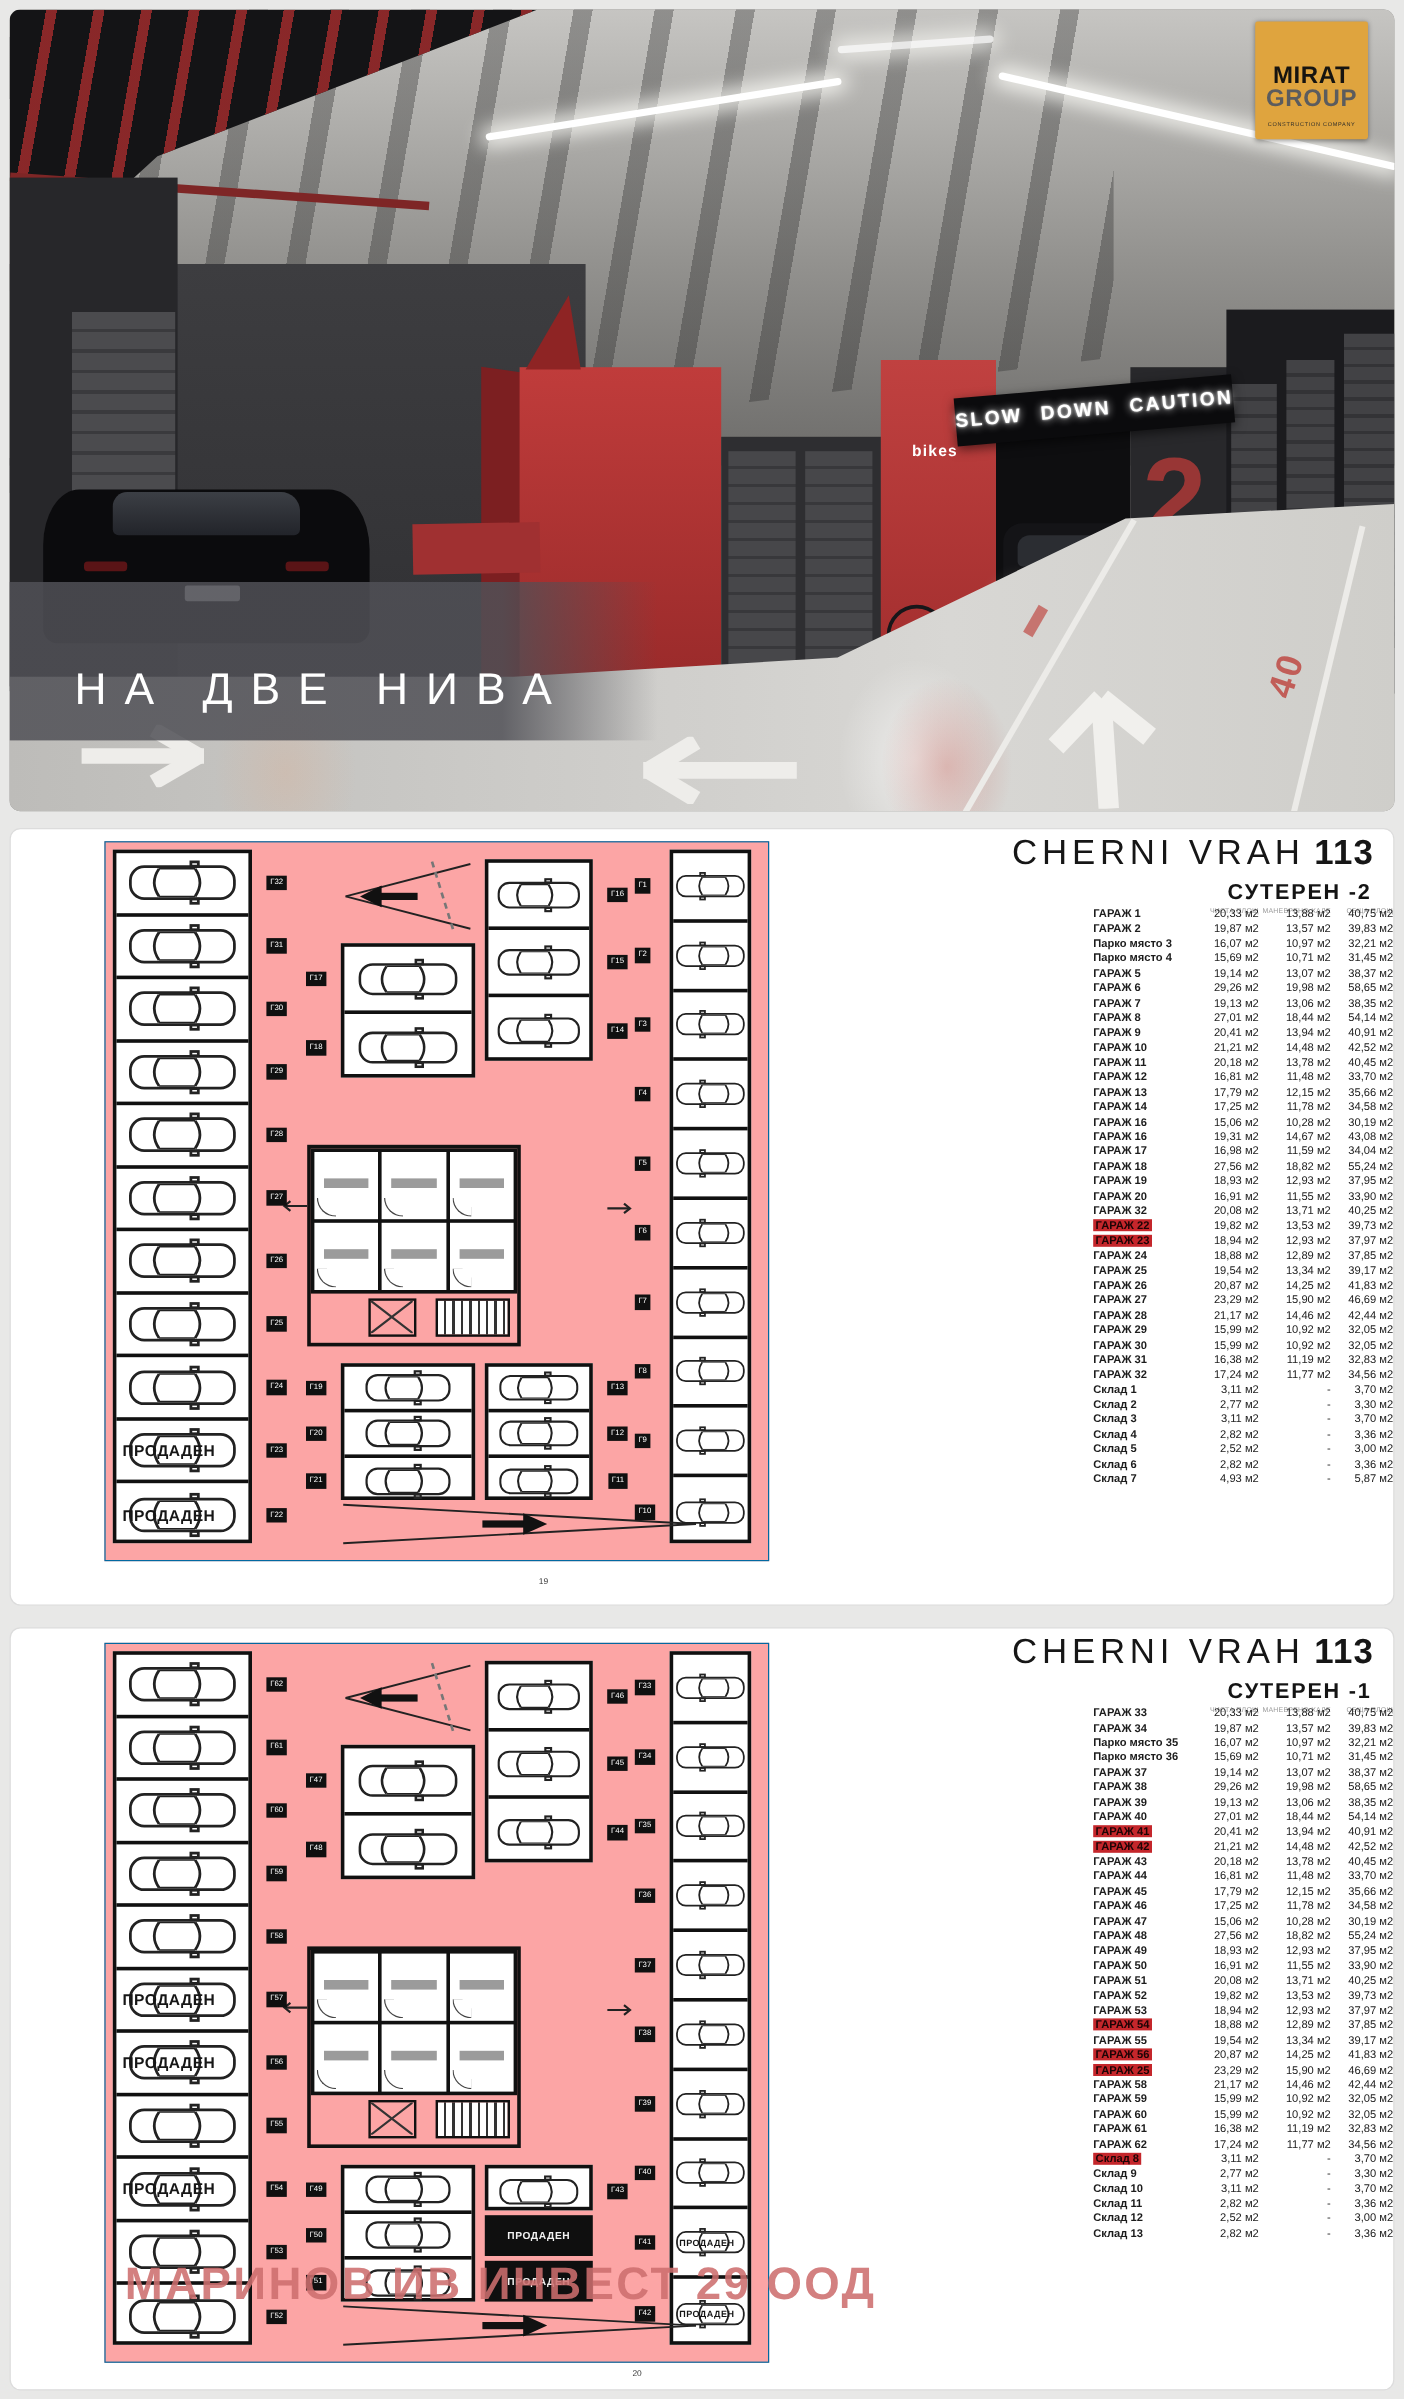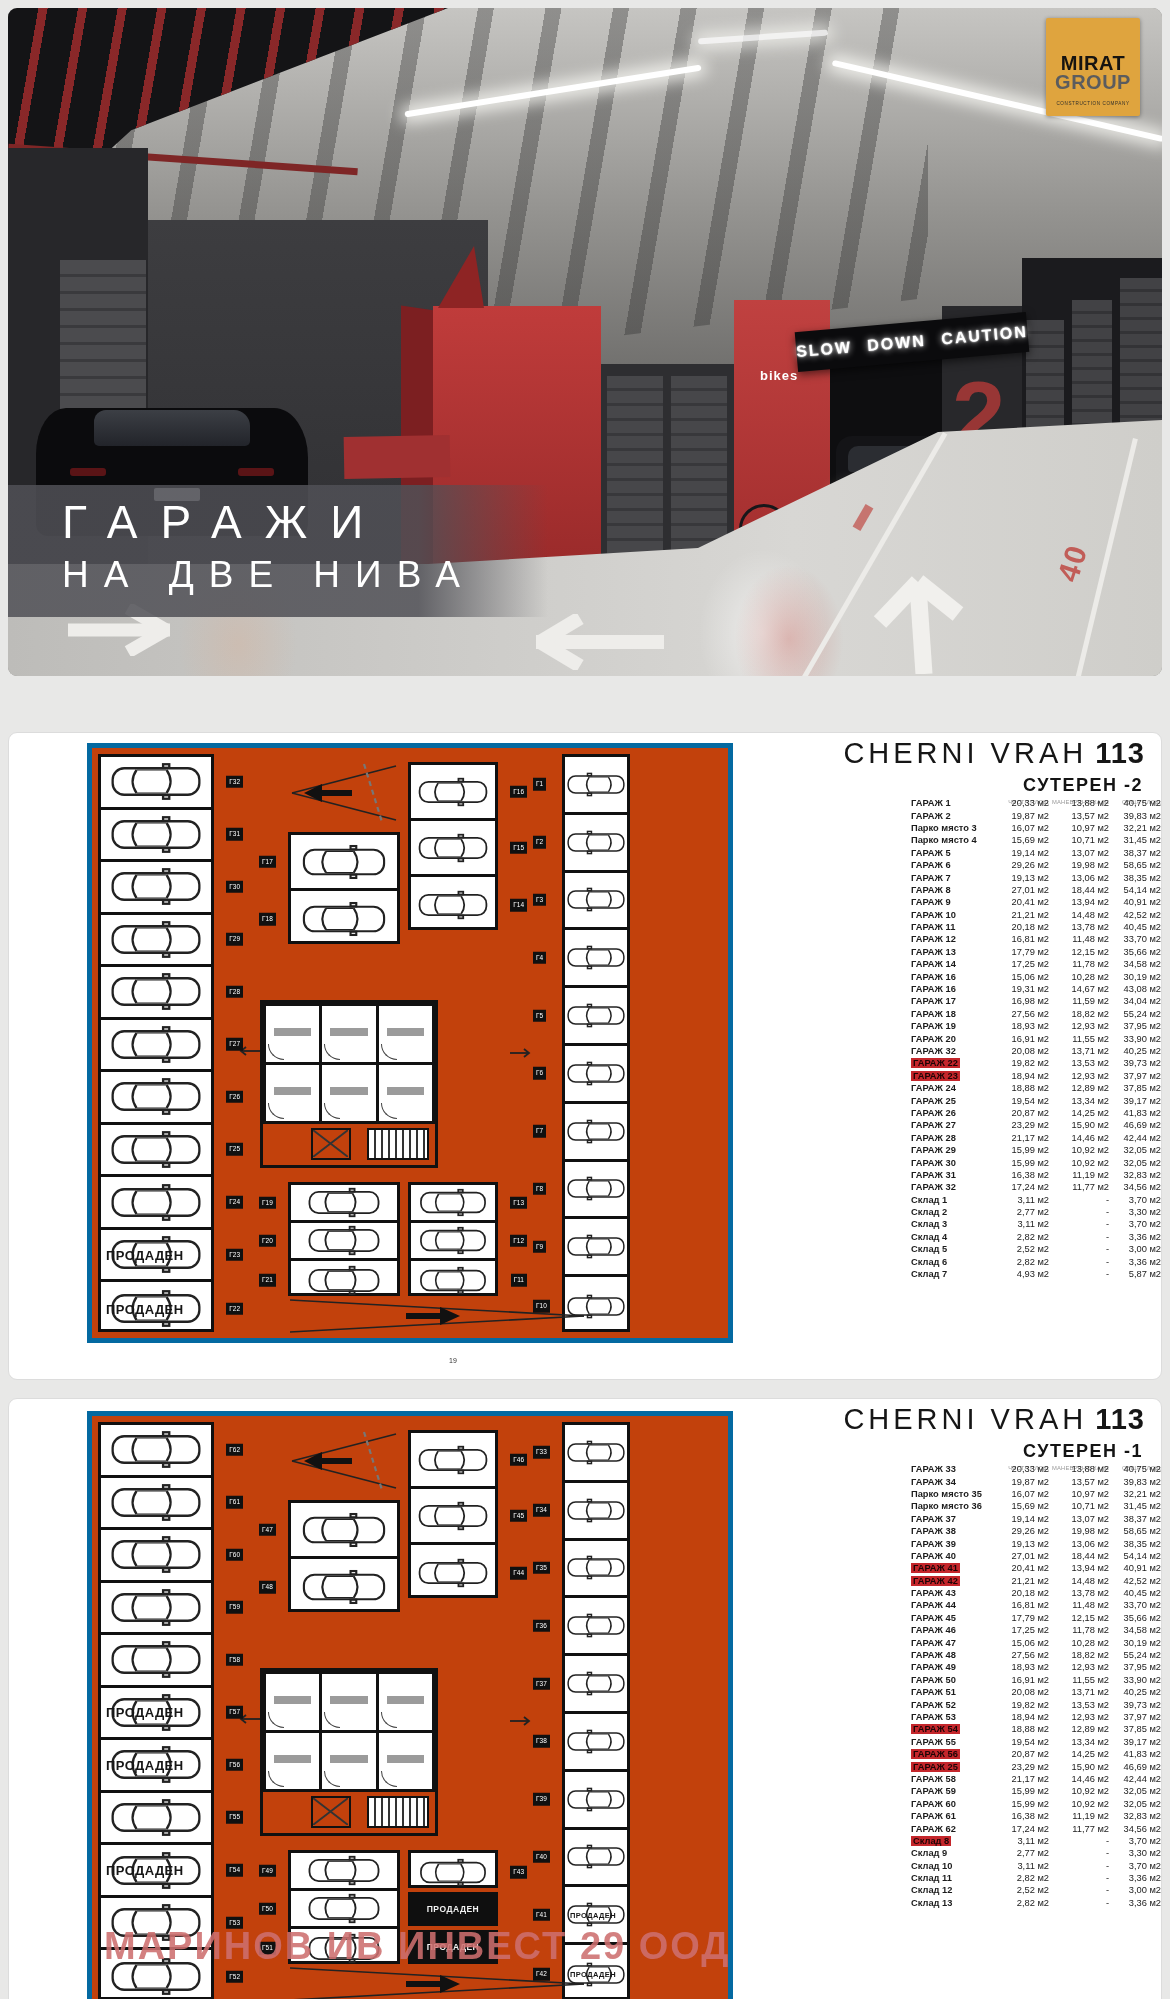--- a/index.html
+++ b/index.html
@@ -79,36 +79,36 @@
   .band{left:0;top:477px;width:540px;height:132px;
         background:linear-gradient(90deg,rgba(80,80,86,.85) 0 76%,rgba(80,80,86,0));}
   .htitle1{left:54px;top:487px;font-size:46px;color:#fff;letter-spacing:23px;font-weight:400;white-space:nowrap;}
   .htitle2{left:54px;top:546px;font-size:37px;color:#fff;letter-spacing:15px;font-weight:400;white-space:nowrap;}
   .logo{left:1038px;top:10px;width:94px;height:98px;background:#dfa43e;border-radius:2px;text-align:center;
         box-shadow:0 1px 4px rgba(0,0,0,.4);}
   .logo b{position:static;display:block;font-size:20px;font-weight:800;color:#161410;letter-spacing:.5px;line-height:.95;margin-top:36px;}
   .logo i{position:static;display:block;font-style:normal;font-size:20px;font-weight:800;color:#5b5c5e;letter-spacing:.5px;line-height:.95;}
   .logo u{position:static;display:block;text-decoration:none;font-size:4.6px;color:#33302a;letter-spacing:.6px;margin-top:9px;}
   
-  .sec{overflow:visible;margin-top:42px;}
+  .sec{overflow:visible;}
   .sec-title{position:absolute;right:16px;top:4px;font-size:29px;letter-spacing:4px;color:#161616;white-space:nowrap;}
   .sec-title .num{font-weight:700;letter-spacing:1px;margin-left:8px;}
   .sec-sub{position:absolute;right:18px;top:42px;font-size:18px;font-weight:700;letter-spacing:1.5px;color:#141414;}
   .tbl-head{position:absolute;left:902px;top:66px;width:250px;display:flex;}
   .tbl-head .sp{width:92px;flex:none;}
   .tbl-head span{flex:none;text-align:right;font-size:5.8px;color:#9a9a9a;letter-spacing:.2px;}
   .c1{width:46px;} .c2{width:60px;} .c3{width:52px;}
   .tbl-body{position:absolute;left:902px;top:64px;width:250px;}
   .trow{display:flex;height:12.4px;align-items:center;}
   .trow .nm{width:92px;flex:none;font-size:9.3px;font-weight:700;color:var(--ink);white-space:nowrap;}
   .trow .nm em{font-style:normal;}
   .trow .nm em.hl{background:var(--hl);color:#1d0405;padding:0 2px;}
   .trow span.v{flex:none;text-align:right;font-size:9.3px;color:#222;}
   
-  .plan{position:absolute;left:78px;width:646px;height:600px;border:5px solid #0369a1;background:#c2410c;box-sizing:border-box;}
+  .plan{position:absolute;left:78px;width:554px;height:600px;border:1px solid #0369a1;background:#fca5a5;box-sizing:border-box;}
   .pcol{position:absolute;border:3px solid #101010;box-sizing:border-box;background:#fff;}
   .bay{position:relative;display:flex;align-items:center;justify-content:center;
        border-bottom:3px solid #101010;box-sizing:border-box;}
   .bay:last-child{border-bottom:none;}
   .chip{position:absolute;top:50%;transform:translateY(-50%);background:#101010;color:#fff;
         font-size:6.5px;line-height:1;padding:3px;white-space:nowrap;z-index:2;}
   .chip-r{right:-32px;} .chip-l{left:-32px;}
   .sold{position:absolute;left:5px;top:50%;transform:translateY(-50%);font-weight:700;color:#161616;
         letter-spacing:.4px;white-space:nowrap;z-index:3;}
   .darkbox{position:absolute;width:90px;height:34px;background:#0f0f0f;color:#f2f2f2;font-size:8.5px;
@@ -203,21 +203,20 @@
     </div>
   <div class="bikes-label">bikes</div>
   <div class="caricon1">
     <span class="body"></span>
       <span class="glass"></span>
       <span class="tl tla"></span>
       <span class="tl tlb"></span>
       <span class="plate"></span>
   </div>
   <div class="band"></div>
-  <div class="htitle1">ГАРАЖИ</div>
   <div class="htitle2">НА ДВЕ НИВА</div>
   <div class="logo">
     <b>MIRAT</b>
     <i>GROUP</i>
     <u>CONSTRUCTION COMPANY</u>
   </div>
 </div>
 
 <section class="card sec" style="top:690px;height:648px;">
   <div class="sec-title">

